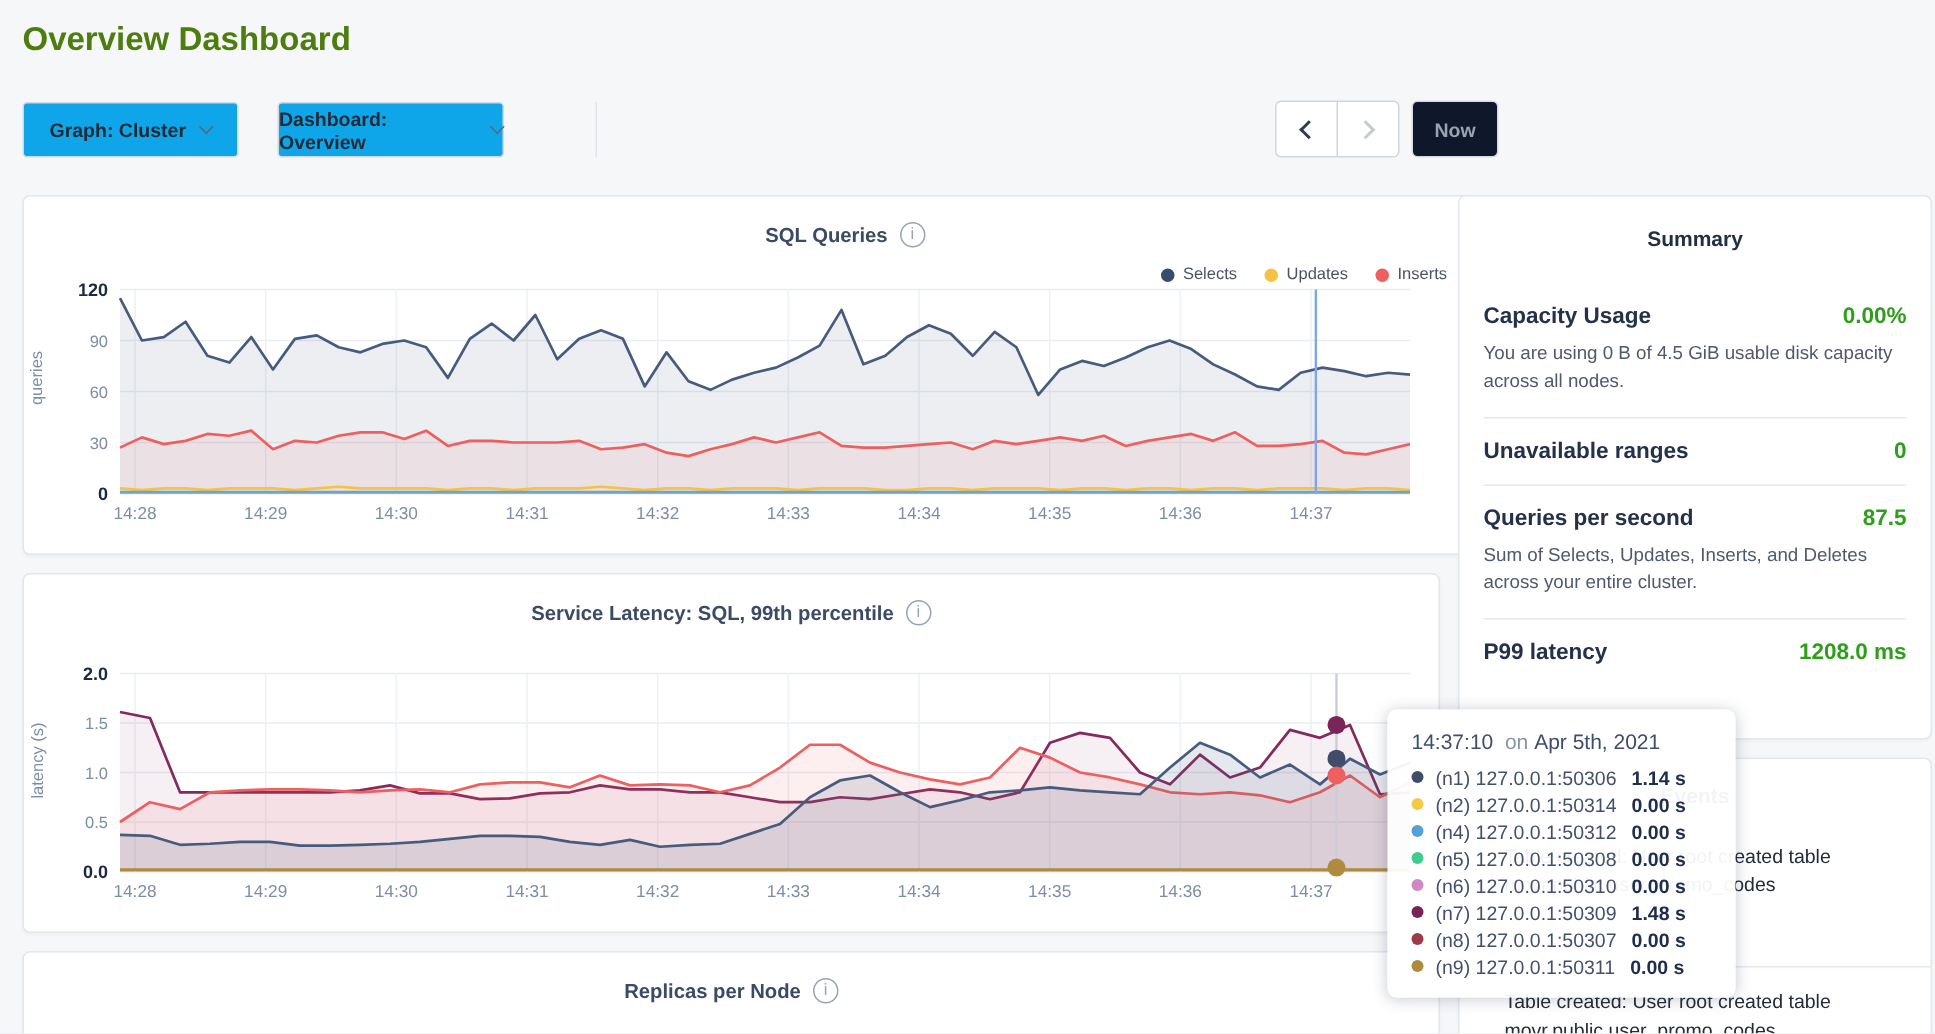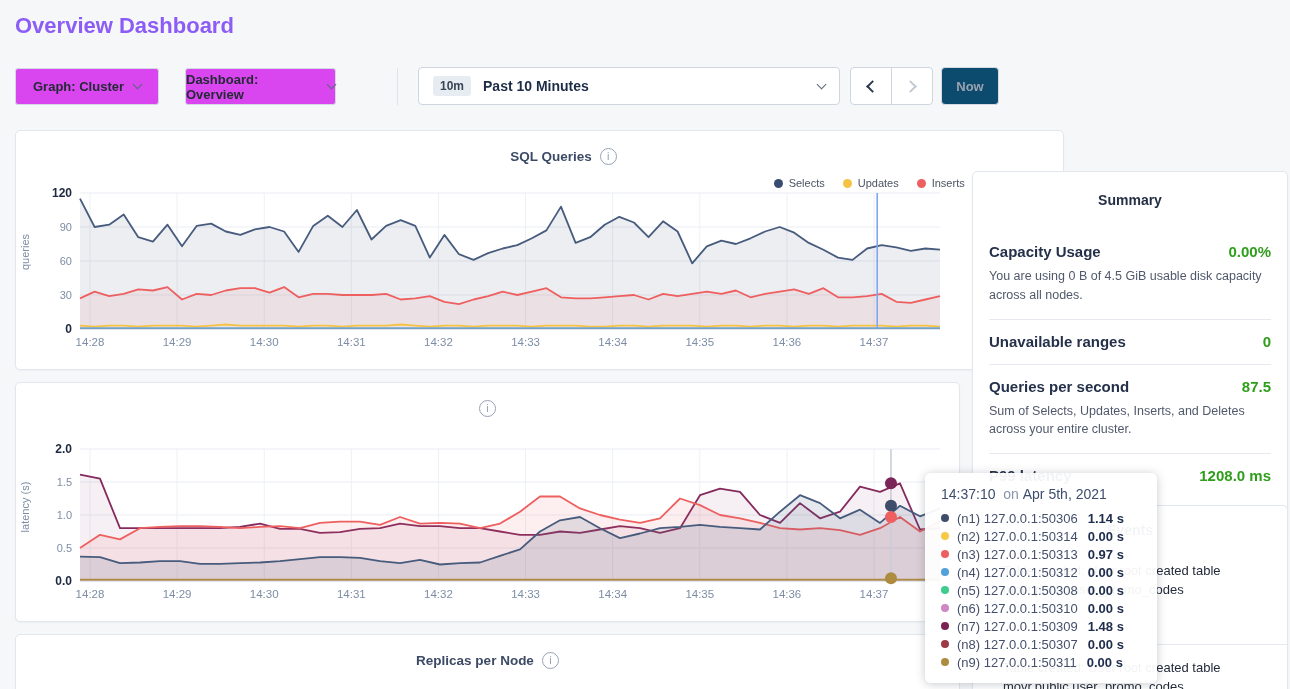--- a/index.html
+++ b/index.html
@@ -3,49 +3,49 @@
 <meta charset="utf-8">
 <style>
   * { margin:0; padding:0; box-sizing:border-box; }
   html,body { background:#e9ebee; }
   #app {
     position:relative; width:1290px; height:689px; overflow:hidden;
     background:#f6f7f9; font-family:"Liberation Sans", sans-serif; color:#242a35;
   }
   .abs { position:absolute; }
   
-  #page-title { left:15px; top:13px; font-size:22px; font-weight:600; color:#8b5cf6; }
+  #page-title { left:15px; top:13px; font-size:22px; font-weight:600; color:#4d7c0f; }
   .dd-btn {
-    height:37px; background:#d946ef; border:1px solid #d3d9e2; border-radius:3px;
+    height:37px; background:#0ea5e9; border:1px solid #d3d9e2; border-radius:3px;
     display:flex; align-items:center; justify-content:center; gap:10px;
     font-size:13px; font-weight:700; color:#242a35; cursor:pointer;
   }
   .chev-down { width:7px; height:7px; border-right:1.5px solid #5c677b; border-bottom:1.5px solid #5c677b; transform:rotate(45deg); margin-top:-4px; }
   #toolbar-divider { left:397px; top:68px; width:1px; height:37px; background:#dfe3ea; }
   #time-widget {
     left:418px; top:67px; width:422px; height:38px; background:#fff; border:1px solid #cfd6e0; border-radius:4px;
     display:flex; align-items:center; padding:0 14px; gap:12px; cursor:pointer;
   }
   #time-badge { background:#e7ecf3; border-radius:3px; font-size:12px; font-weight:700; color:#394455; padding:3px 7px; }
   #time-label { flex:1; font-size:14px; font-weight:700; color:#1c2b46; }
   #range-group { left:850px; top:67px; width:83px; height:38px; background:#fff; border:1px solid #cfd6e0; border-radius:4px; display:flex; }
   .range-cell { flex:1; display:flex; align-items:center; justify-content:center; cursor:pointer; }
   .range-cell + .range-cell { border-left:1px solid #cfd6e0; }
   .chev-left  { width:9px; height:9px; border-left:2.5px solid #2e3a4e; border-bottom:2.5px solid #2e3a4e; transform:rotate(45deg); margin-left:3px;}
   .chev-right { width:9px; height:9px; border-right:2.5px solid #c3cad4; border-top:2.5px solid #c3cad4; transform:rotate(45deg); margin-right:3px;}
   #now-btn {
-    left:941px; top:67px; width:58px; height:38px; background:#0c4a6e; border:1px solid #d5dae2; border-radius:4px;
+    left:941px; top:67px; width:58px; height:38px; background:#0f172a; border:1px solid #d5dae2; border-radius:4px;
     font-size:13px; font-weight:700; color:#9aa3b0; display:flex; align-items:center; justify-content:center;
   }
   
   .panel { background:#fff; border:1px solid #e2e7ee; border-radius:5px; box-shadow:0 1px 2px rgba(40,50,70,0.04); }
   #panel-sql      { left:15px; top:130px; width:1049px; height:240px;padding-left:48px; }
   #panel-latency  { left:15px; top:382px; width:945px; height:240px; }
   #panel-replicas { left:15px; top:634px; width:945px; height:140px; }
-  #panel-summary  { left:972px; top:130px; width:316px; height:363px;margin-top:41px; }
+  #panel-summary  { left:972px; top:130px; width:316px; height:363px; }
   #panel-events   { left:972px; top:505px; width:316px; height:200px; }
   .chart-title-row { display:flex; align-items:center; justify-content:center; gap:8px; padding-top:17px; }
   .chart-title { font-size:13.5px; font-weight:700; color:#3c4a66; }
   .info-icon {
     width:17px; height:17px; border:1px solid #97a2b6; border-radius:50%; color:#97a2b6;
     font-size:11px; line-height:15px; text-align:center; font-style:normal; cursor:pointer;
   }
   .legend { position:absolute; right:28px; top:46px; display:flex; gap:18px;align-items:center; }
   .legend-item { display:flex; align-items:center; gap:6px; font-size:11px; color:#4a5463; cursor:pointer; }
   .legend-dot { width:9px; height:9px; border-radius:50%; }
@@ -86,25 +86,20 @@
   <div class="dd-btn abs" style="left:15px; top:68px; width:144px;">
     <span>Graph: Cluster</span>
     <span class="chev-down"></span>
   </div>
   <div class="dd-btn abs" style="left:185px; top:68px; width:151px;">
     <span>Dashboard: Overview</span>
     <span class="chev-down"></span>
   </div>
   <div id="toolbar-divider" class="abs"></div>
 
-  <div id="time-widget" class="abs">
-    <span id="time-badge">10m</span>
-    <span id="time-label">Past 10 Minutes</span>
-    <span class="chev-down"></span>
-  </div>
 
   <div id="range-group" class="abs">
     <div class="range-cell">
         <span class="chev-left"></span>
       </div>
     <div class="range-cell">
         <span class="chev-right"></span>
       </div>
   </div>
   <div id="now-btn" class="abs">Now</div>
@@ -169,20 +164,21 @@
         <path d="M56.0,113.4L70.6,106.6L85.2,111.1L99.7,108.9L114.3,104.3L128.9,105.5L143.5,102.1L158.0,114.5L172.6,108.9L187.2,110.0L201.8,105.5L216.3,103.2L230.9,103.2L245.5,107.7L260.1,102.1L274.6,112.3L289.2,108.9L303.8,108.9L318.4,110.0L332.9,110.0L347.5,110.0L362.1,108.9L376.7,114.5L391.3,113.4L405.8,111.1L420.4,116.8L435.0,119.1L449.6,114.5L464.1,111.1L478.7,106.6L493.3,110.0L507.9,106.6L522.4,103.2L537.0,112.3L551.6,113.4L566.2,113.4L580.7,112.3L595.3,111.1L609.9,110.0L624.5,114.5L639.1,108.9L653.6,111.1L668.2,108.9L682.8,106.6L697.4,108.9L711.9,105.5L726.5,112.3L741.1,108.9L755.7,106.6L770.2,104.3L784.8,108.9L799.4,103.2L814.0,112.3L828.5,112.3L843.1,111.1L857.7,108.9L872.3,116.8L886.8,117.9L901.4,114.5L916.0,111.1L916,144L56,144Z" fill="rgba(238,95,95,0.09)" stroke="none"></path>
         <polyline points="56.0,113.4 70.6,106.6 85.2,111.1 99.7,108.9 114.3,104.3 128.9,105.5 143.5,102.1 158.0,114.5 172.6,108.9 187.2,110.0 201.8,105.5 216.3,103.2 230.9,103.2 245.5,107.7 260.1,102.1 274.6,112.3 289.2,108.9 303.8,108.9 318.4,110.0 332.9,110.0 347.5,110.0 362.1,108.9 376.7,114.5 391.3,113.4 405.8,111.1 420.4,116.8 435.0,119.1 449.6,114.5 464.1,111.1 478.7,106.6 493.3,110.0 507.9,106.6 522.4,103.2 537.0,112.3 551.6,113.4 566.2,113.4 580.7,112.3 595.3,111.1 609.9,110.0 624.5,114.5 639.1,108.9 653.6,111.1 668.2,108.9 682.8,106.6 697.4,108.9 711.9,105.5 726.5,112.3 741.1,108.9 755.7,106.6 770.2,104.3 784.8,108.9 799.4,103.2 814.0,112.3 828.5,112.3 843.1,111.1 857.7,108.9 872.3,116.8 886.8,117.9 901.4,114.5 916.0,111.1" fill="none" stroke="#ee5f5f" stroke-width="1.8" stroke-linejoin="round"></polyline>
         <polyline points="56.0,140.6 70.6,141.7 85.2,140.6 99.7,140.6 114.3,141.7 128.9,140.6 143.5,140.6 158.0,140.6 172.6,141.7 187.2,140.6 201.8,139.5 216.3,140.6 230.9,140.6 245.5,140.6 260.1,140.6 274.6,141.7 289.2,140.6 303.8,140.6 318.4,141.7 332.9,140.6 347.5,140.6 362.1,140.6 376.7,139.5 391.3,140.6 405.8,141.7 420.4,140.6 435.0,140.6 449.6,141.7 464.1,140.6 478.7,140.6 493.3,140.6 507.9,141.7 522.4,140.6 537.0,140.6 551.6,140.6 566.2,141.7 580.7,141.7 595.3,140.6 609.9,140.6 624.5,141.7 639.1,140.6 653.6,140.6 668.2,140.6 682.8,141.7 697.4,140.6 711.9,140.6 726.5,141.7 741.1,140.6 755.7,140.6 770.2,141.7 784.8,140.6 799.4,140.6 814.0,141.7 828.5,140.6 843.1,140.6 857.7,140.6 872.3,141.7 886.8,140.6 901.4,140.6 916.0,141.7" fill="none" stroke="#f5c344" stroke-width="1.8" stroke-linejoin="round"></polyline>
         <polyline points="56.0,143.1 916.0,143.1" fill="none" stroke="#71a3c9" stroke-width="1.8" stroke-linejoin="round"></polyline>
         <line x1="853.22" y1="8" x2="853.22" y2="144" stroke="#7ea6f0" stroke-width="1.6"></line>
       </svg>
   </div>
 
   <div id="panel-latency" class="panel abs">
     <div class="chart-title-row">
+      <span class="chart-title">Service Latency: SQL, 99th percentile</span>
       <span class="info-icon">i</span>
     </div>
     <div class="y-title" style="left:-16px; top:118px;">latency (s)</div>
     <svg id="chart-latency" width="930" height="166" style="position:absolute; left:8px; top:58px;">
         <line x1="56" y1="140" x2="916" y2="140" stroke="#c5cdd9" stroke-width="1"></line>
         <text x="48" y="144" text-anchor="end" fill="#1d2940" font-size="12" font-weight="700">0.0</text>
         <line x1="56" y1="107" x2="916" y2="107" stroke="#e9edf3" stroke-width="1"></line>
         <text x="48" y="111" text-anchor="end" fill="#7d8da5" font-size="11" font-weight="400">0.5</text>
         <line x1="56" y1="74" x2="916" y2="74" stroke="#e9edf3" stroke-width="1"></line>
         <text x="48" y="78" text-anchor="end" fill="#7d8da5" font-size="11" font-weight="400">1.0</text>
@@ -289,25 +285,20 @@
           <span class="tt-dot" style="background: rgb(63, 77, 107);"></span>
           <span>(n1) 127.0.0.1:50306</span>
           <span class="tt-val">1.14 s</span>
         </div>
         <div class="tt-row">
           <span class="tt-dot" style="background: rgb(246, 201, 68);"></span>
           <span>(n2) 127.0.0.1:50314</span>
           <span class="tt-val">0.00 s</span>
         </div>
         <div class="tt-row">
-          <span class="tt-dot" style="background: rgb(238, 95, 95);"></span>
-          <span>(n3) 127.0.0.1:50313</span>
-          <span class="tt-val">0.97 s</span>
-        </div>
-        <div class="tt-row">
           <span class="tt-dot" style="background: rgb(82, 161, 216);"></span>
           <span>(n4) 127.0.0.1:50312</span>
           <span class="tt-val">0.00 s</span>
         </div>
         <div class="tt-row">
           <span class="tt-dot" style="background: rgb(62, 205, 142);"></span>
           <span>(n5) 127.0.0.1:50308</span>
           <span class="tt-val">0.00 s</span>
         </div>
         <div class="tt-row">

